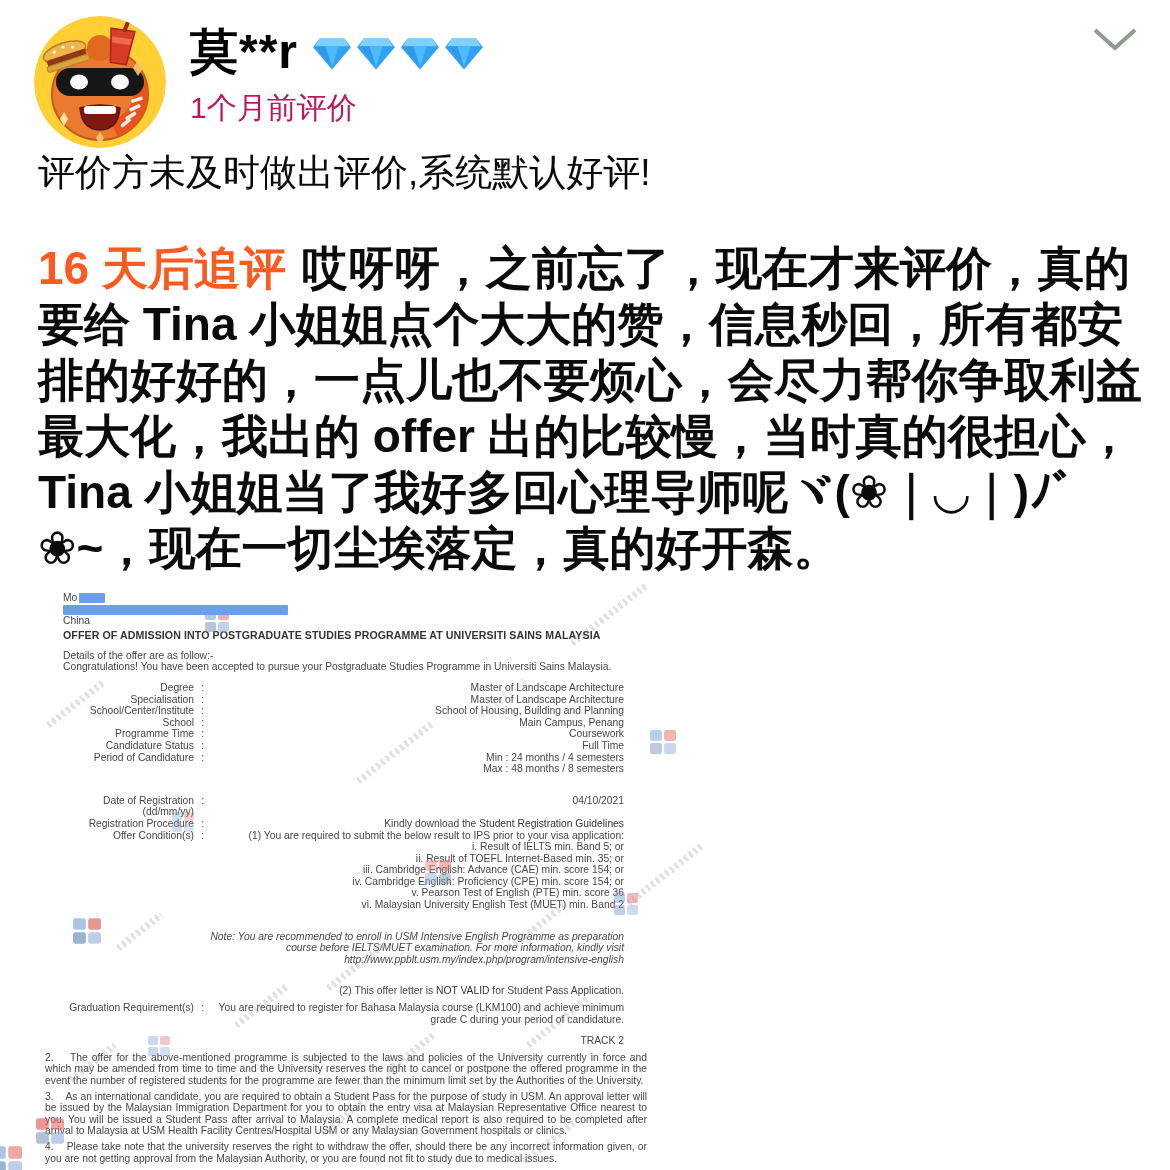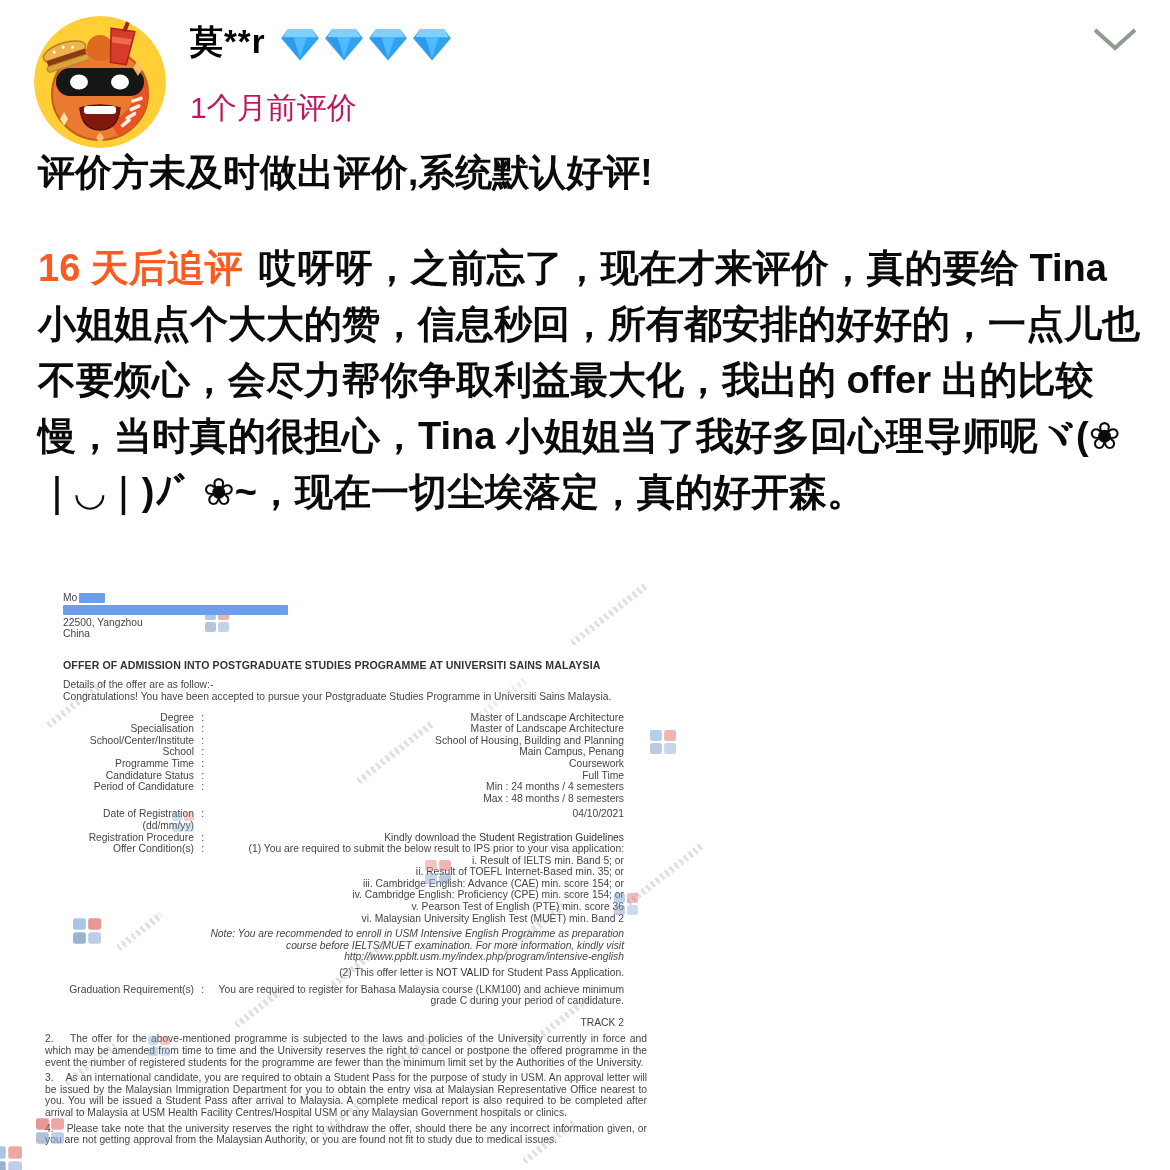--- a/index.html
+++ b/index.html
@@ -3,55 +3,55 @@
 <meta charset="utf-8">
 <style>
   html,body{margin:0;padding:0;background:#fff;}
   .page{position:relative;width:1170px;height:1170px;background:#fff;overflow:hidden;
         font-family:"Liberation Sans","DejaVu Sans",sans-serif;}
 
   
   .avatar{position:absolute;left:34px;top:16px;width:132px;height:132px;border-radius:50%;
           overflow:hidden;cursor:pointer;}
   .userline{position:absolute;left:190px;top:20px;display:flex;align-items:center;gap:14px;}
-  .username{font-size:33px;font-weight:700;color:#000;letter-spacing:1px;}
+  .username{font-size:48px;font-weight:700;color:#000;letter-spacing:1px;}
   .diamonds{display:flex;align-items:center;gap:4px;margin-top:4px;}
   .diamonds svg{display:block;}
   .timestamp{position:absolute;left:190px;top:88px;font-size:30px;color:#be185d;}
   .chevron{position:absolute;left:1092px;top:26px;width:46px;height:28px;cursor:pointer;}
 
   
   .default-note{position:absolute;left:38px;top:148px;width:1110px;
-                font-size:37px;font-weight:700;color:#0b0b0b;}
+                font-size:37px;font-weight:400;color:#0b0b0b;}
   .followup{position:absolute;left:38px;top:240px;width:1112px;
-            font-size:38px;font-weight:700;color:#0b0b0b;line-height:56px;}
+            font-size:46px;font-weight:700;color:#0b0b0b;line-height:56px;}
   .fu-label{color:var(--accent,#FB5B21);margin-right:16px;}
 
   
   .doc{position:absolute;left:40px;top:586px;width:614px;color:#454545;
        font-size:10.3px;line-height:11.6px;cursor:pointer;}
   .doc .pad{padding-left:23px;}
   .l-date{margin-top:6px;display:flex;}
   .l-date .dl{width:80px;}
   .l-mo{margin-top:6px;display:flex;align-items:center;}
   .bar{background:var(--redact,#6D9EEB);position:relative;z-index:5;border-radius:1px;}
   .bar-sm{display:inline-block;width:26px;height:10px;margin-left:2px;vertical-align:middle;}
   .bar-big{width:225px;height:10px;margin-top:1px;margin-left:23px;}
   .l-addr{margin-top:2px;}
-  .heading{margin-top:20px;font-weight:700;color:#333;font-size:10.6px;letter-spacing:.1px;}
+  .heading{margin-top:4px;font-weight:700;color:#333;font-size:10.6px;letter-spacing:.1px;}
   .intro{margin-top:8px;width:586px;}
   .details{margin-top:9px;}
   .drow{display:flex;padding-left:14px;text-align:right;}
   .dlabel{width:140px;flex:none;}
   .dcolon{width:10px;flex:none;}
   .dvalue{width:420px;flex:none;}
   .blk{display:block;}
   .b{font-weight:400;color:#333;}
   .it{font-style:italic;overflow-wrap:anywhere;}
-  .mt4{margin-top:4px;} .mt5{margin-top:5px;} .mt10{margin-top:10px;}
+  .mt4{margin-top:20px;} .mt5{margin-top:5px;} .mt10{margin-top:10px;}
   .para{margin-left:5px;width:602px;text-align:justify;margin-top:5px;}
   .para+.para{margin-top:4px;}
 
   
   .wm-logo{position:absolute;z-index:3;}
   .wm-streak{position:absolute;z-index:3;height:7px;border-radius:2px;opacity:.38;
              transform:rotate(-38deg);transform-origin:left center;
              background:repeating-linear-gradient(90deg,rgba(125,125,125,.6) 0 3px,transparent 3px 6px);}
 </style>
 </head>
@@ -145,21 +145,20 @@
 
   <div class="doc">
 
 
     <div class="l-mo pad">
       <span>Mo</span>
       <span class="bar bar-sm"></span>
     </div>
     <div class="bar bar-big"></div>
 
-    <div class="l-addr pad">22500, Yangzhou</div>
     <div class="pad">China</div>
 
     <div class="heading pad">OFFER OF ADMISSION INTO POSTGRADUATE STUDIES PROGRAMME AT UNIVERSITI SAINS MALAYSIA</div>
 
     <div class="intro pad">
       <span class="blk">Details of the offer are as follow:-</span>
       <span class="blk">Congratulations! You have been accepted to pursue your Postgraduate Studies Programme in Universiti Sains Malaysia.</span>
     </div>
 
     <div class="details">

